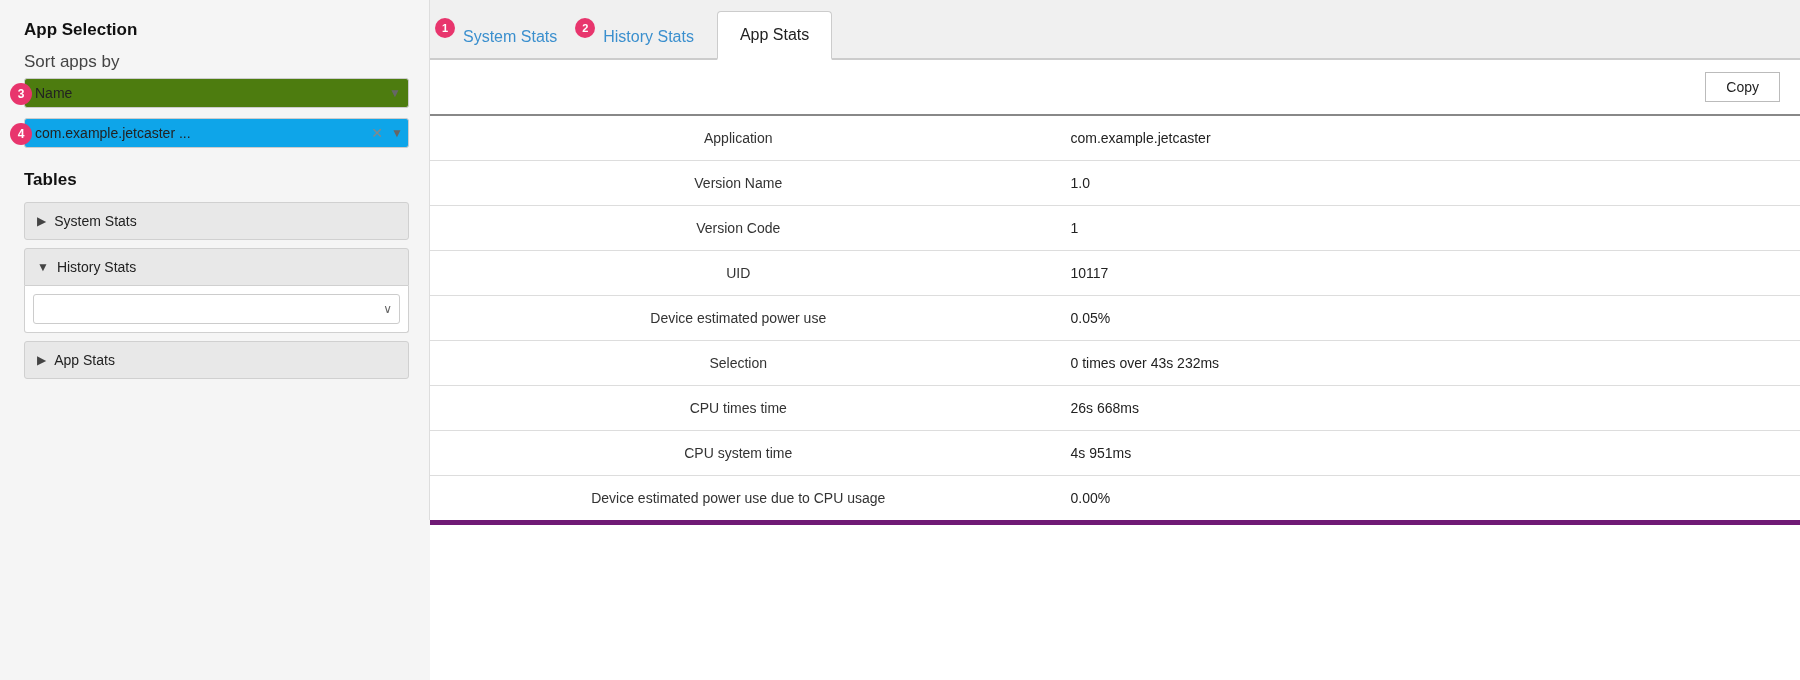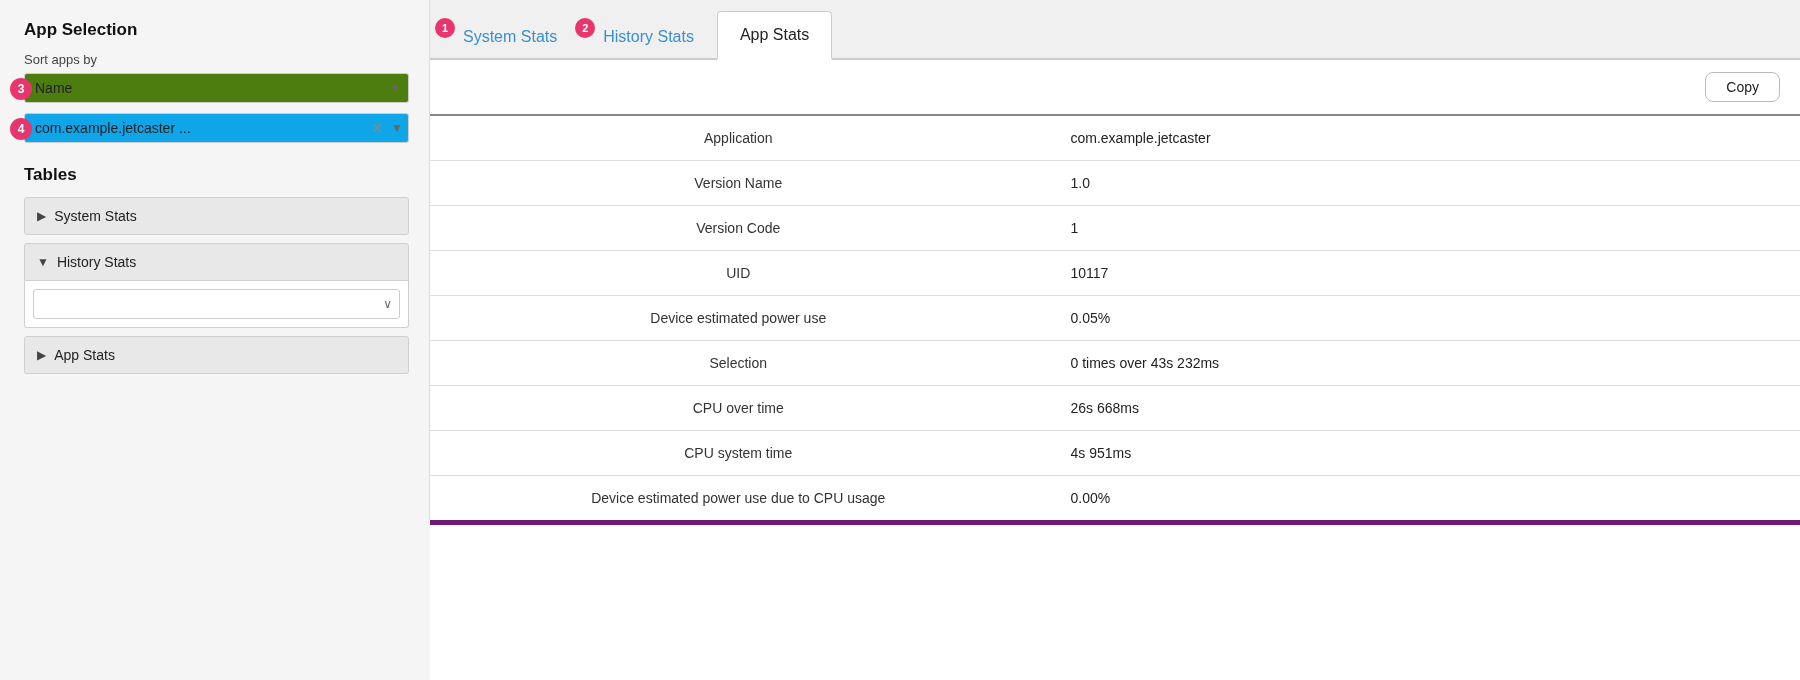--- a/index.html
+++ b/index.html
@@ -26,21 +26,21 @@
     }
 
     .sidebar-title {
       font-size: 17px;
       font-weight: 700;
       margin-bottom: 12px;
       color: #111;
     }
 
     .sort-label {
-      font-size: 13px;
+      font-size: 17px;
       color: #444;
       margin-bottom: 6px;
     }
 
     .select-wrapper {
       position: relative;
       margin-bottom: 10px;
     }
 
     .select-wrapper select {
@@ -235,21 +235,21 @@
     .copy-bar {
       display: flex;
       justify-content: flex-end;
       padding: 12px 20px;
     }
 
     .copy-button {
       padding: 6px 20px;
       font-size: 14px;
       border: 1px solid #bbb;
-      border-radius: 8px;
+      border-radius: 0;
       background: #fff;
       cursor: pointer;
       color: #222;
     }
 
     
     .stats-table {
       width: 100%;
       border-collapse: collapse;
     }
@@ -393,21 +393,21 @@
           </tr>
           <tr>
             <td>Device estimated power use</td>
             <td>0.05%</td>
           </tr>
           <tr>
             <td>Selection</td>
             <td>0 times over 43s 232ms</td>
           </tr>
           <tr>
-            <td>CPU over time</td>
+            <td>CPU times time</td>
             <td>26s 668ms</td>
           </tr>
           <tr>
             <td>CPU system time</td>
             <td>4s 951ms</td>
           </tr>
           <tr>
             <td>Device estimated power use due to CPU usage</td>
             <td>0.00%</td>
           </tr>

